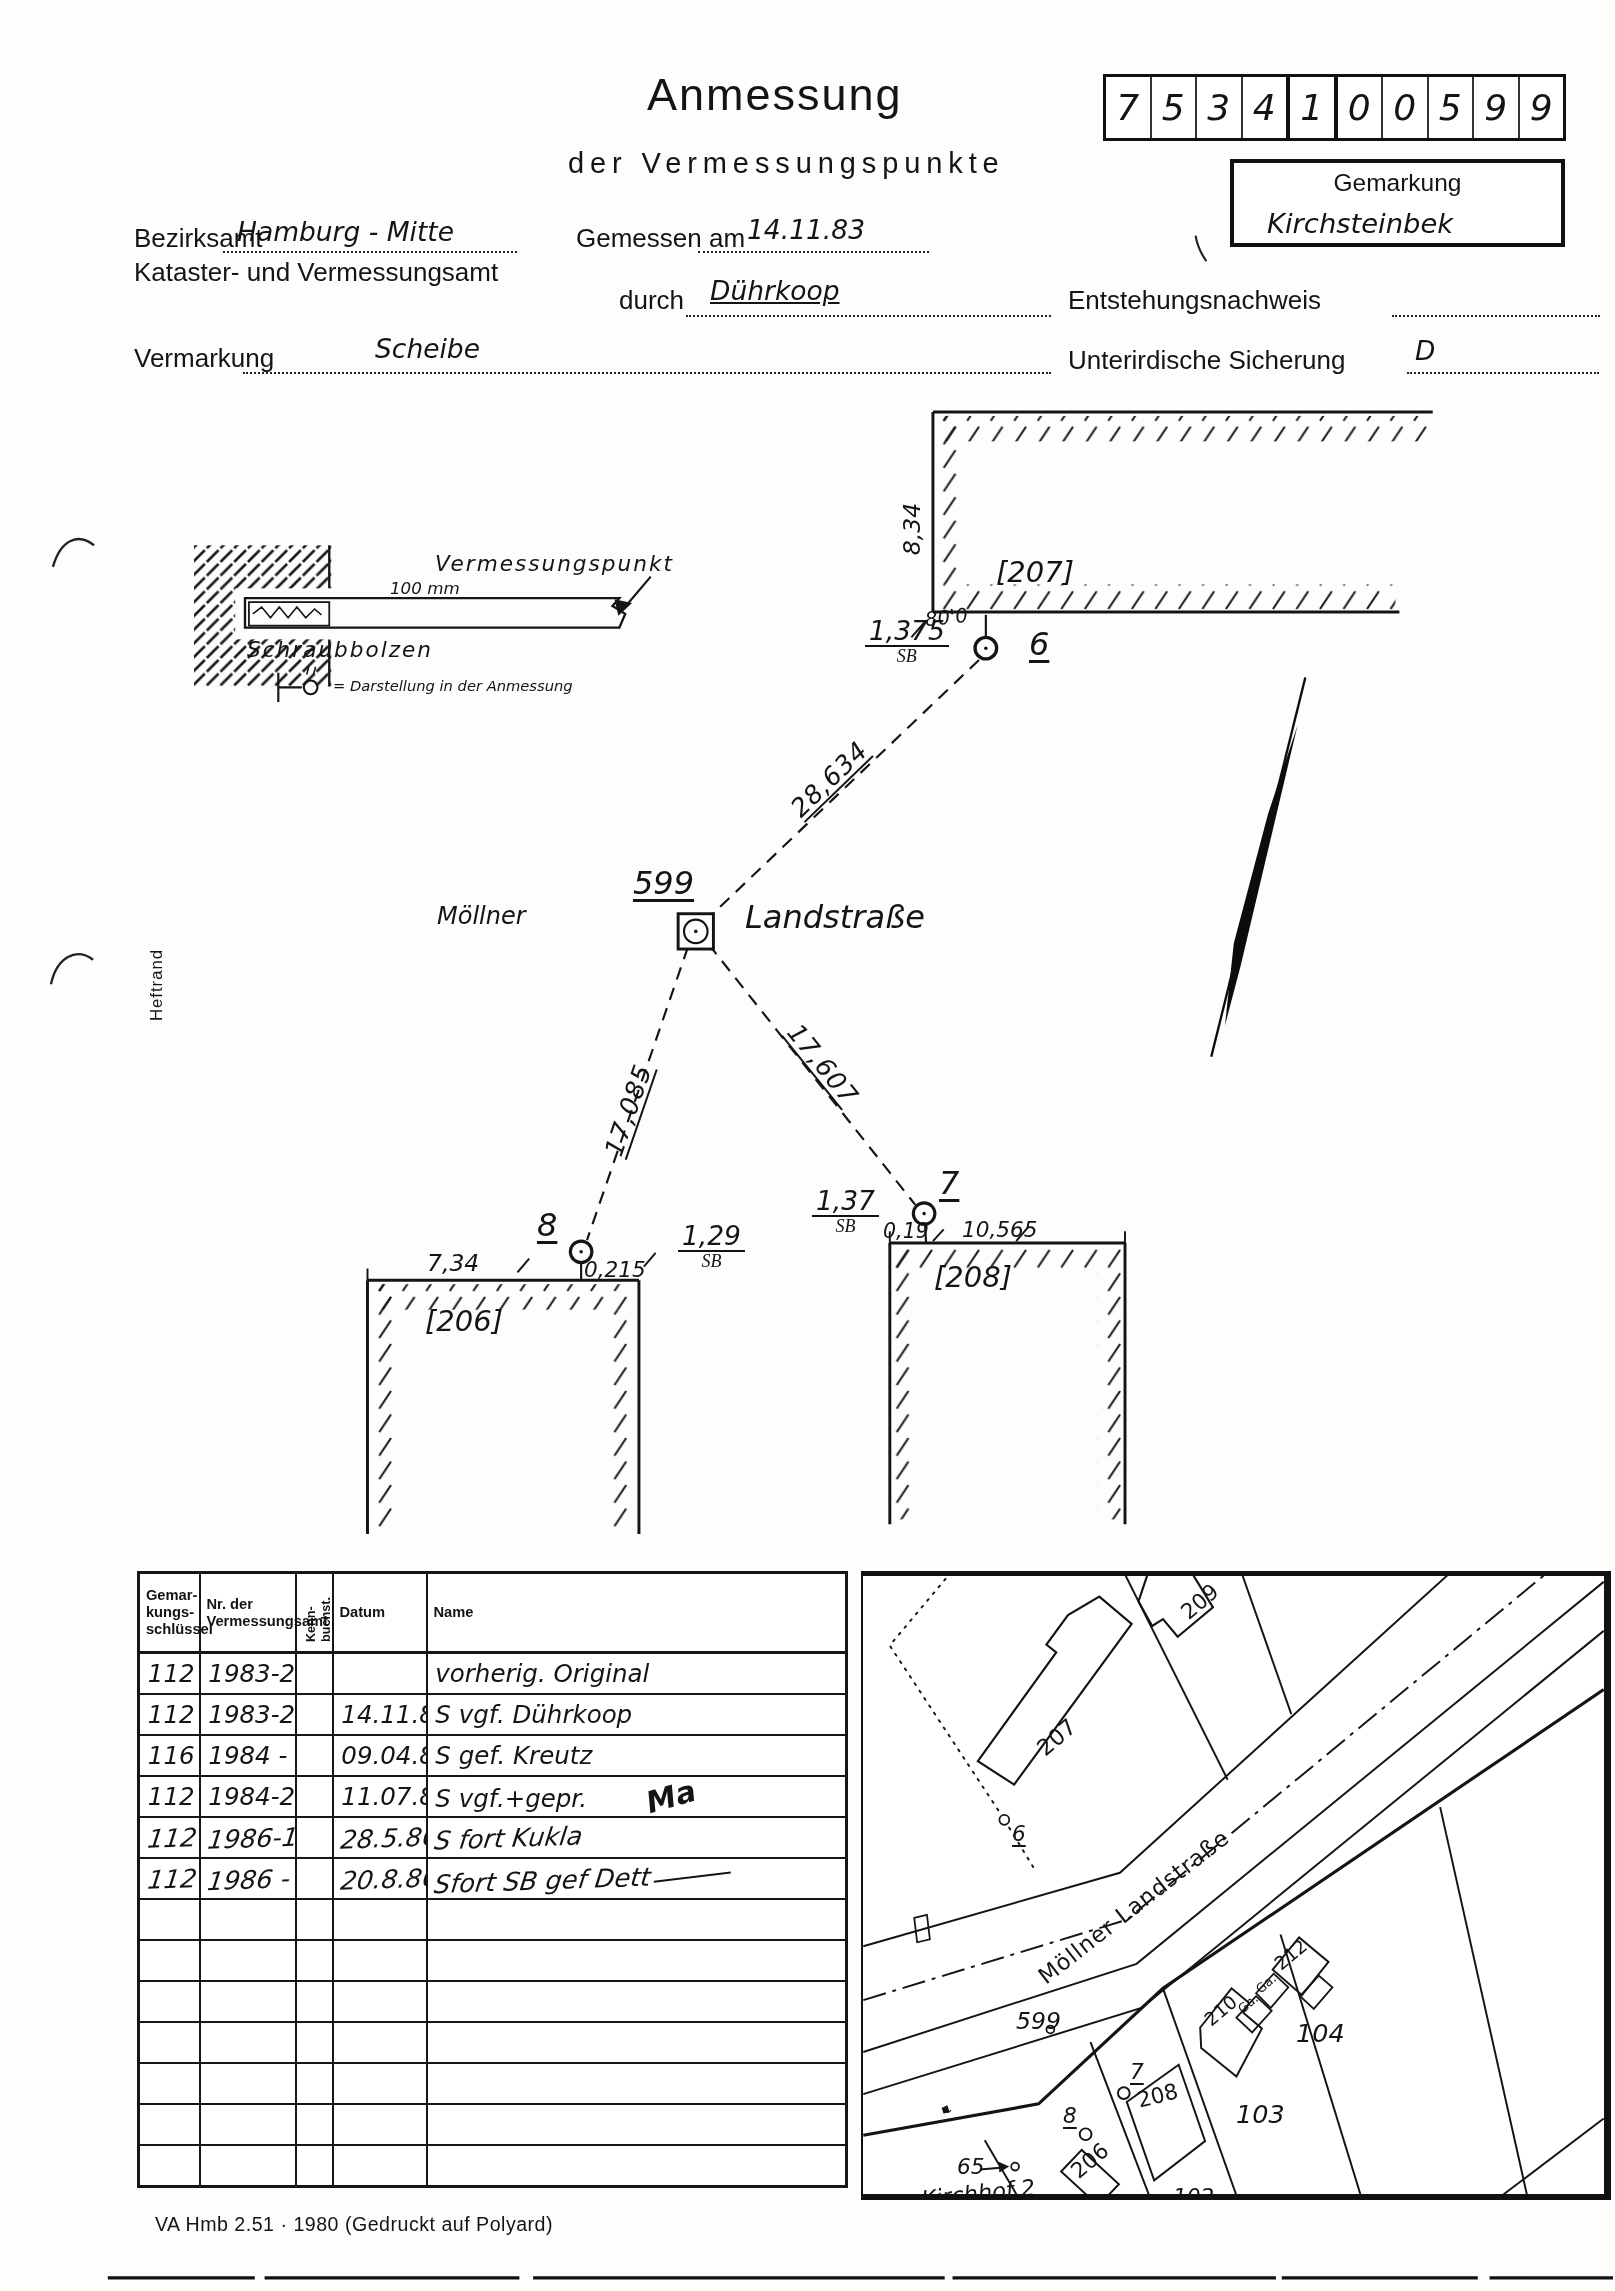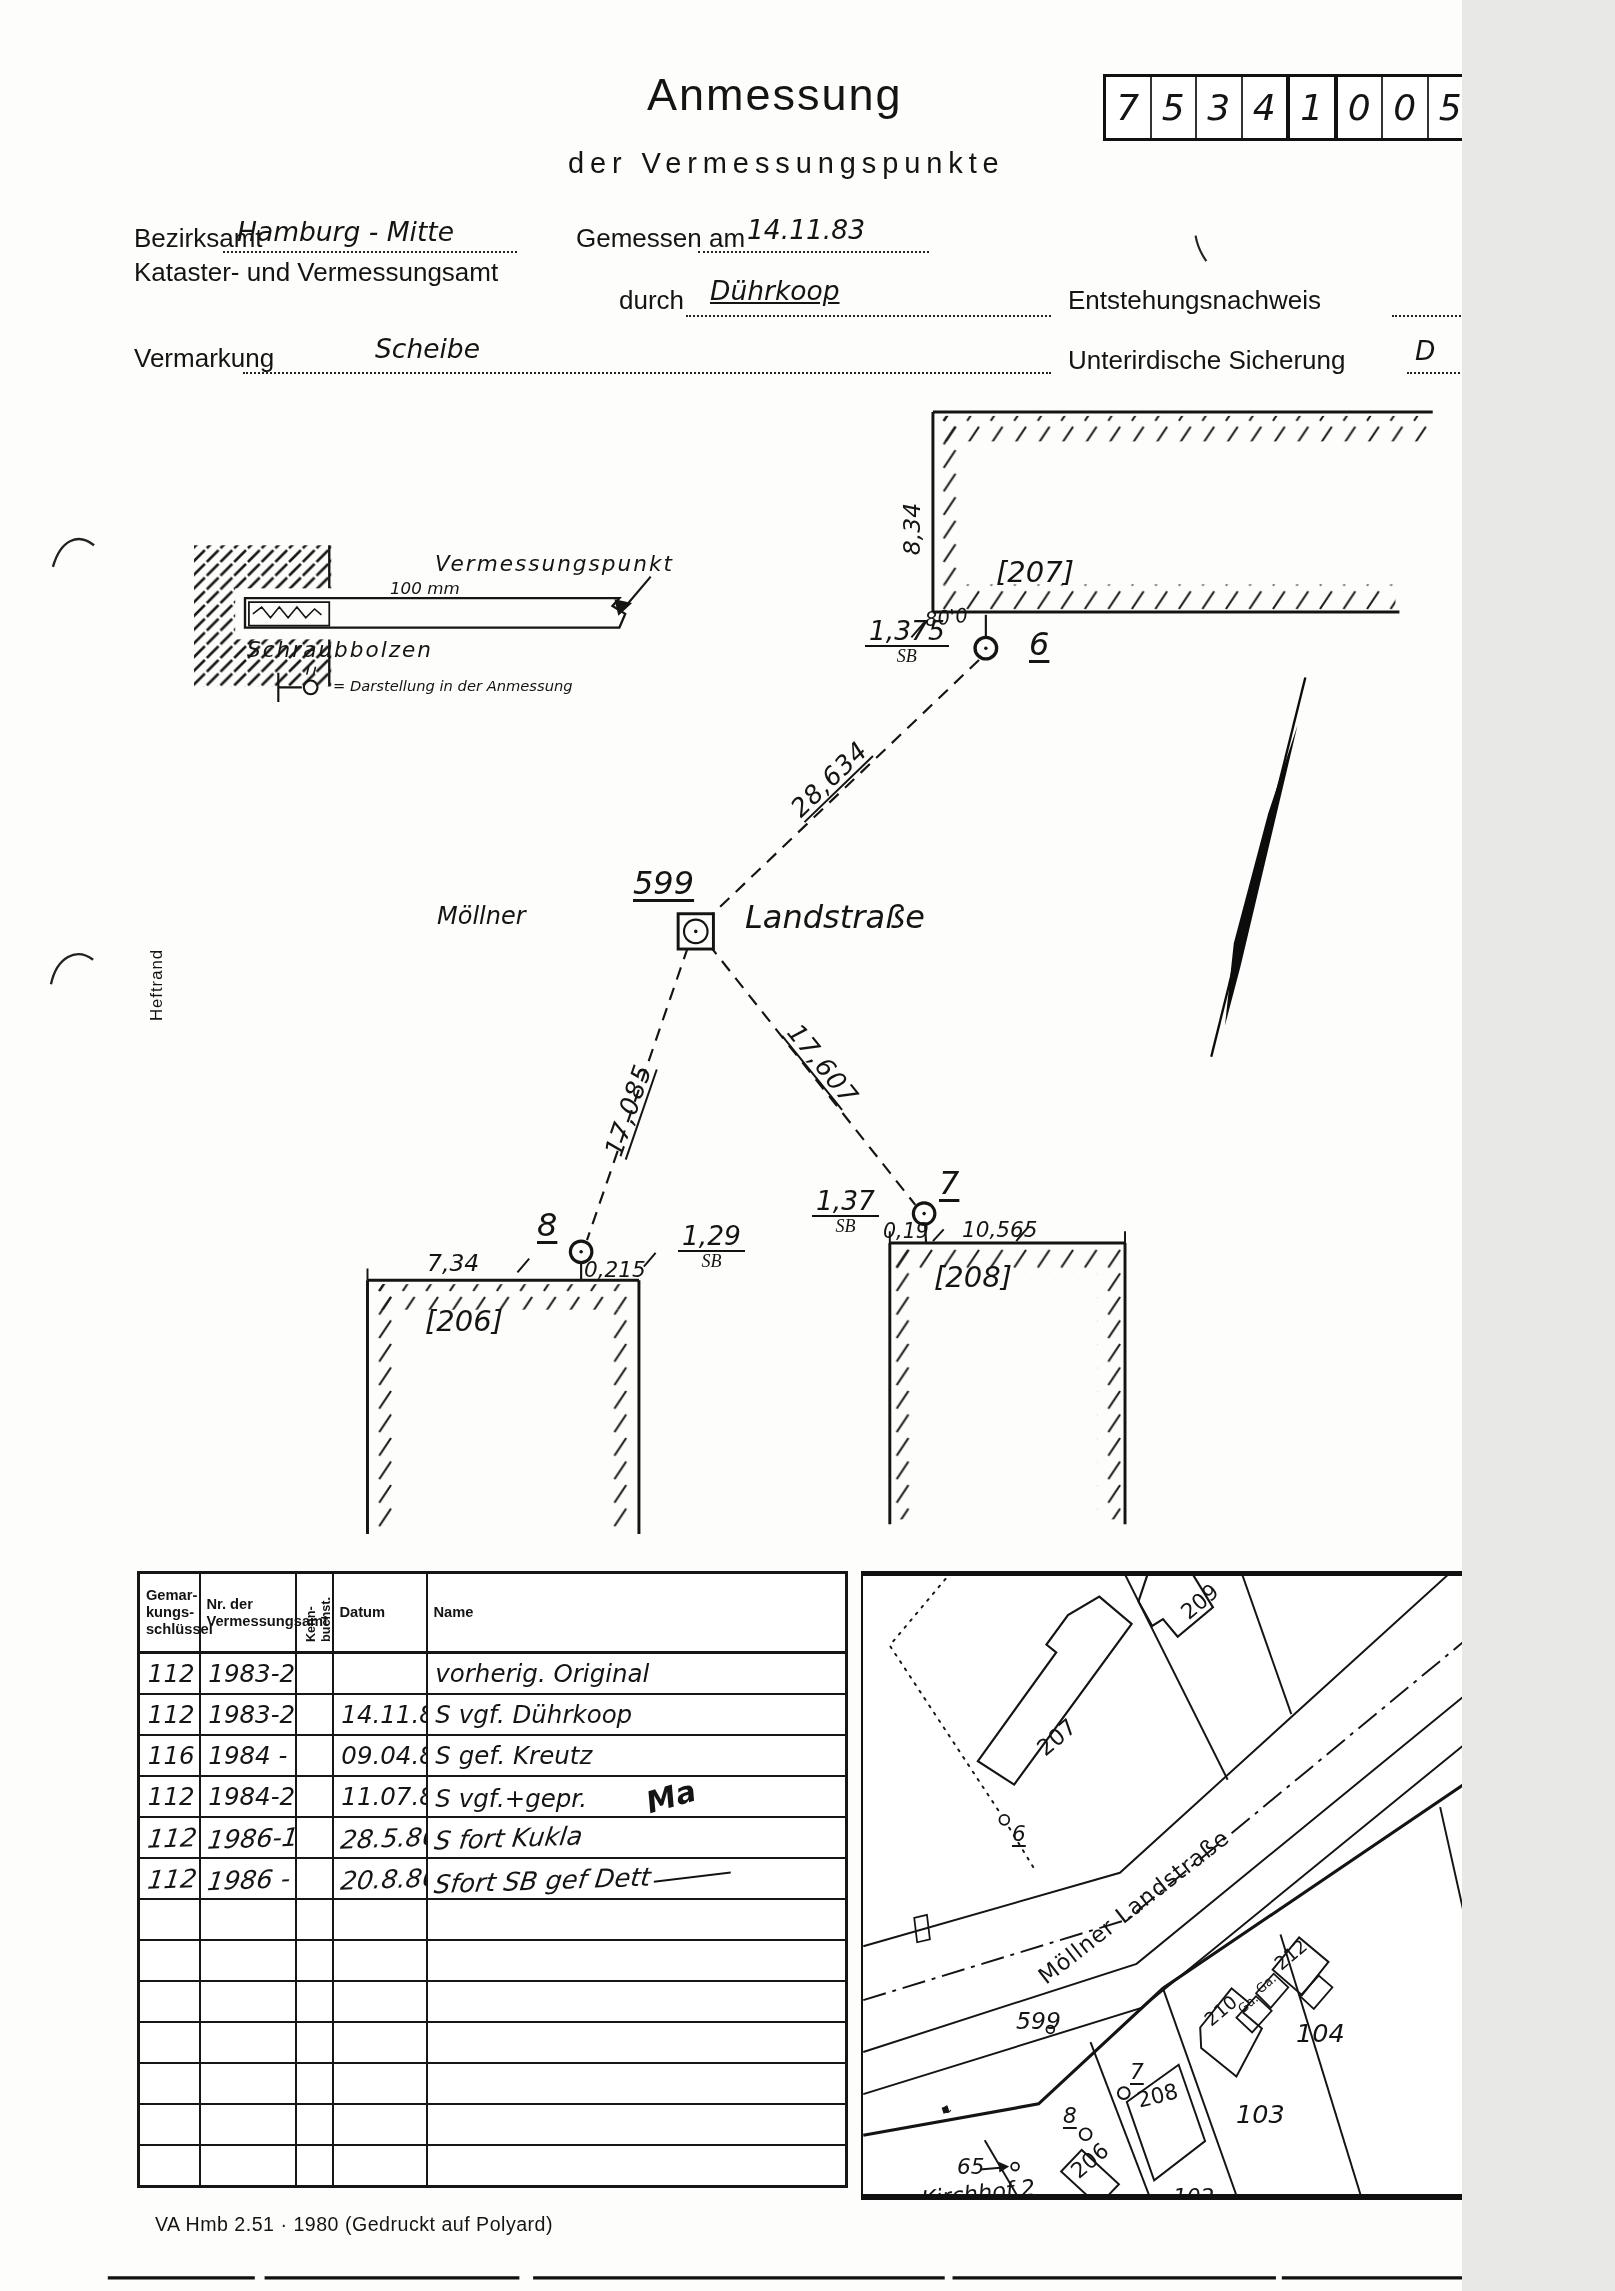--- a/index.html
+++ b/index.html
@@ -1,16 +1,16 @@
 <!DOCTYPE html>
 <html><head>
 <meta charset="utf-8">
 <style>
   html,body{margin:0;padding:0;background:#e8e8e6;}
-  .page{position:relative;width:1462px;height:2292px;background:#fdfdfb;color:#141414;
+  .page{position:relative;width:1615px;height:2292px;background:#fdfdfb;color:#141414;
         font-family:"Liberation Sans",sans-serif;overflow:hidden;}
   .abs{position:absolute;white-space:nowrap;}
   .hand{font-family:"DejaVu Sans",sans-serif;font-style:italic;}
   .tech{font-family:"DejaVu Sans",sans-serif;font-style:italic;}
   .title{font-size:45px;letter-spacing:2px;font-weight:400;}
   .subtitle{font-size:29px;letter-spacing:5.9px;font-weight:400;}
   .flabel{font-size:26px;}
   .fvalue{font-size:26.5px;}
   .dotline{position:absolute;border-bottom:2px dotted #222;height:0;}
   
@@ -150,20 +150,24 @@
     <div class="cell">3</div>
     <div class="cell thick">4</div>
     <div class="cell thick">1</div>
     <div class="cell">0</div>
     <div class="cell">0</div>
     <div class="cell">5</div>
     <div class="cell">9</div>
     <div class="cell">9</div>
   </div>
 
+  <div class="gembox">
+    <div class="glabel">Gemarkung</div>
+    <div class="gvalue hand">Kirchsteinbek</div>
+  </div>
 
   <div class="abs flabel" style="left:134px;top:223px;">Bezirksamt</div>
   <div class="abs fvalue hand" style="left:237px;top:216px;">Hamburg - Mitte</div>
   <div class="dotline" style="left:223px;top:251px;width:294px;"></div>
   <div class="abs flabel" style="left:134px;top:257px;">Kataster- und Vermessungsamt</div>
 
   <div class="abs flabel" style="left:576px;top:223px;">Gemessen am</div>
   <div class="abs fvalue hand" style="left:747px;top:214px;">14.11.83</div>
   <div class="dotline" style="left:698px;top:251px;width:231px;"></div>
 

